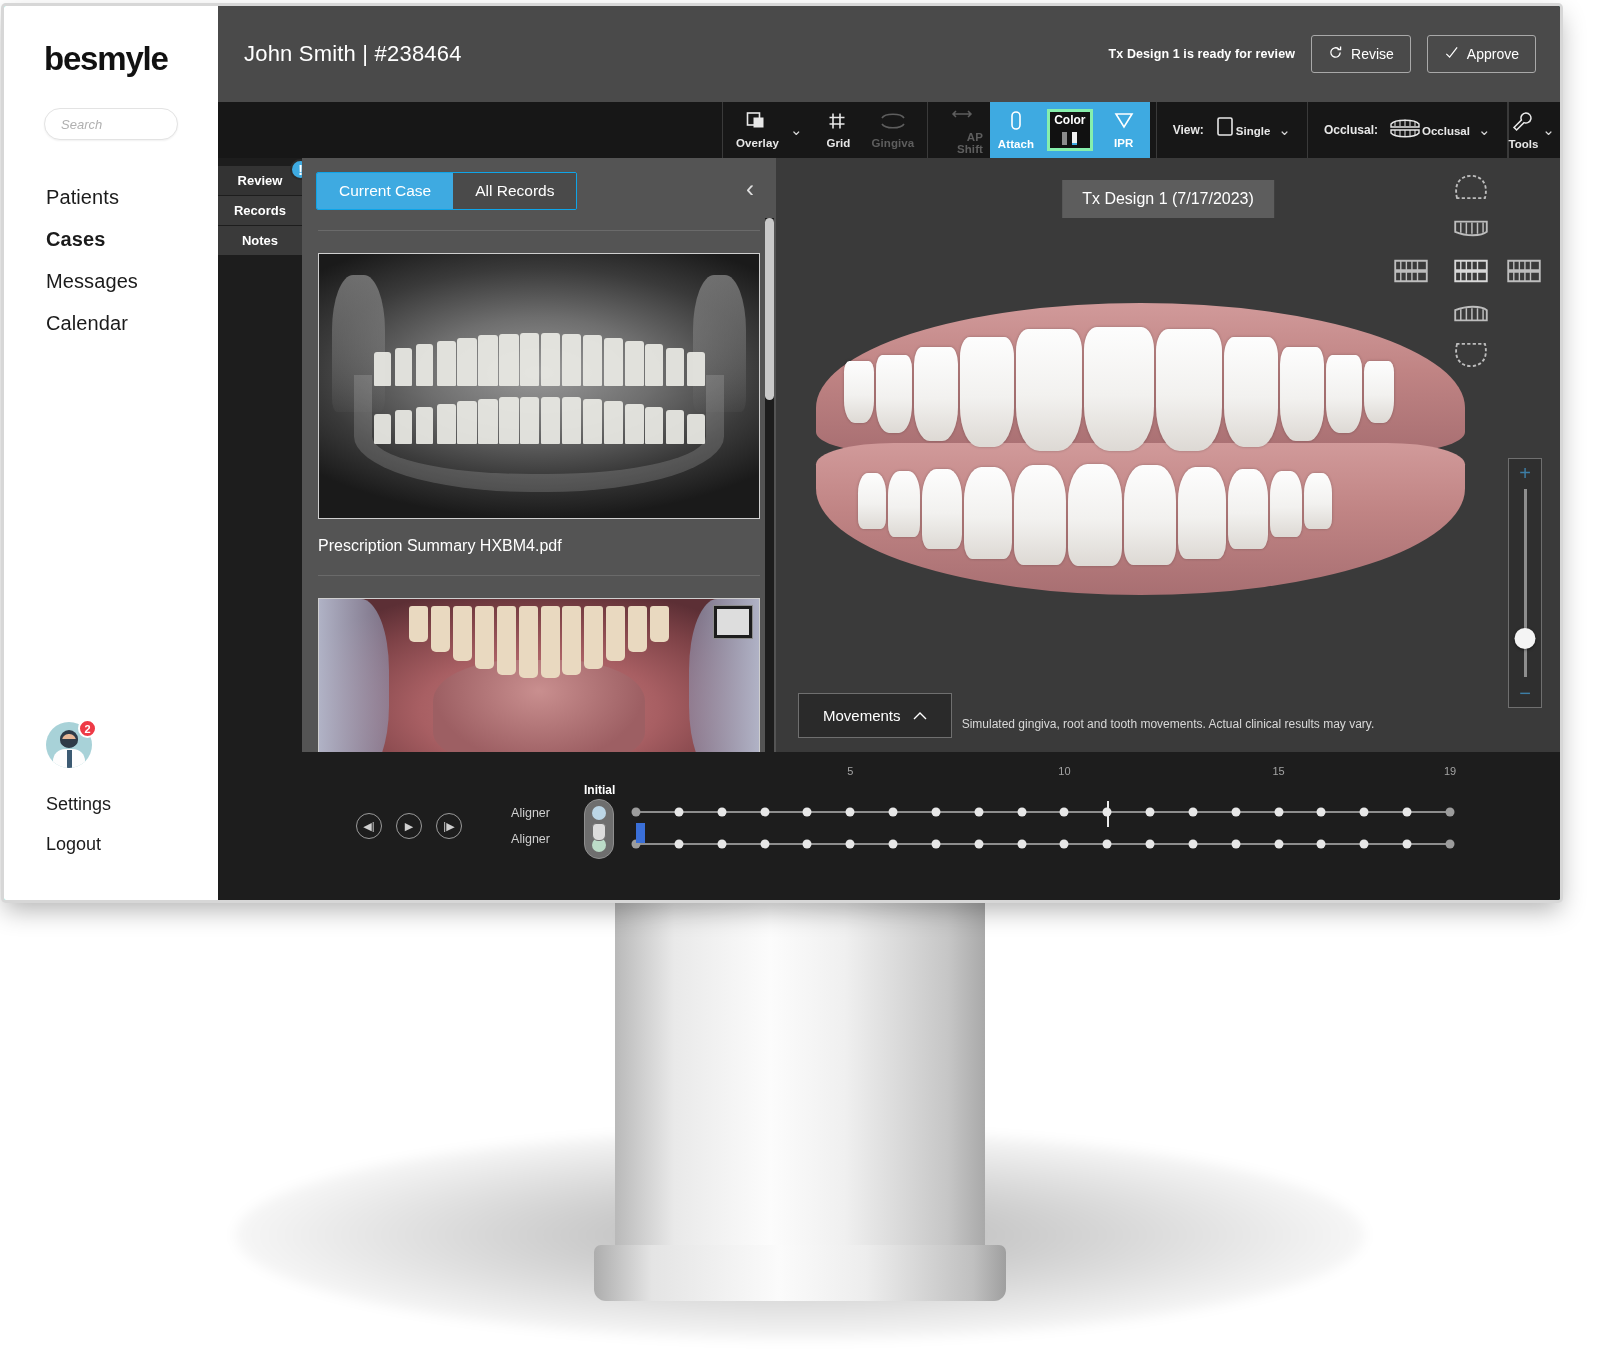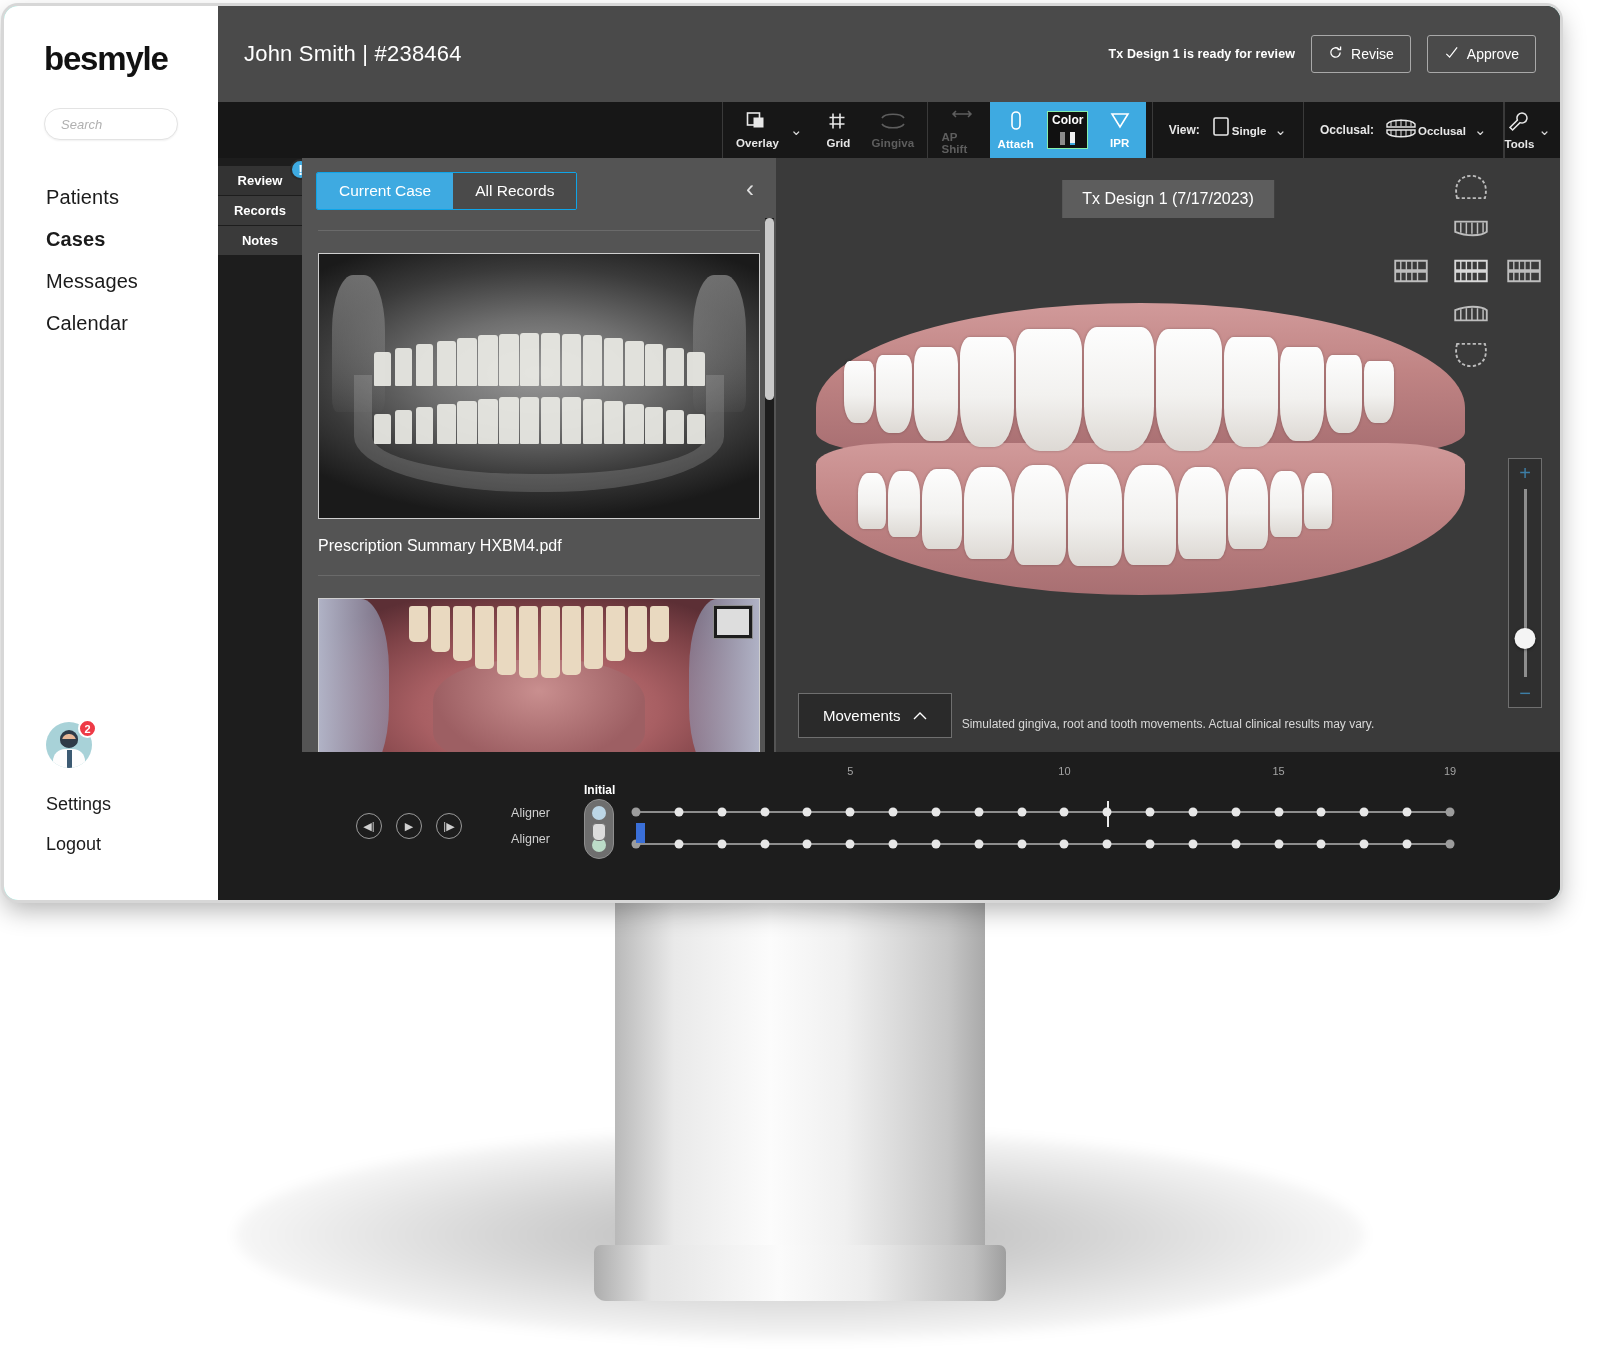--- a/index.html
+++ b/index.html
@@ -9,21 +9,21 @@
     font-family: "Liberation Sans", sans-serif;
     overflow: hidden;
   }
   #stage { position: relative; width: 1600px; height: 1352px; }
 
   
   .monitor-shell {
     position: absolute; left: 4px; top: 6px;
     width: 1556px; height: 894px;
     background: #5eead4;
-    border-radius: 14px;
+    border-radius: 2px;
     box-shadow: 0 0 0 3px #d7d7d7, 0 10px 26px rgba(0,0,0,.30);
     overflow: hidden;
     display: flex;
   }
 
   
   .sidebar {
     width: 214px; height: 100%;
     background: #ffffff;
     padding: 34px 0 0 0;
@@ -95,26 +95,26 @@
   .toolbar {
     height: 56px; background: #171717; display: flex; align-items: stretch;
     flex: 0 0 56px; color: #e8e8e8;
   }
   .tb-spacer { width: 505px; flex: 0 0 505px; border-right: 1px solid #3a3a3a;}
   .tb-group { display: flex; align-items: center; border-right: 1px solid #3a3a3a; padding: 0 6px; }
   .tb-item {
     display: flex; flex-direction: column; align-items: center; justify-content: center;
     min-width: 52px; padding: 0 7px; height: 100%; cursor: pointer;
   }
-  .tb-item .lbl { font-size: 11.5px; font-weight: 700; margin-top: 2px; letter-spacing: .1px; }
+  .tb-item .lbl { font-size: 11.5px; font-weight: 700; margin-top: 2px; letter-spacing: .1px; text-align: right; }
   .tb-item.dim { color: #5e5e5e; cursor: default; }
   .tb-item.on { background: #3eaae1; color: #fff; }
   .chev { font-size: 15px; color: #dcdcdc; padding: 0 10px 0 4px; cursor: pointer; }
   .color-swatch {
-    background: #111; border: 1px solid #86efac; padding: 2px 4px 3px;
+    background: #111; border: 3px solid #86efac; padding: 2px 4px 3px;
     display: flex; flex-direction: column; align-items: center; gap: 6px;
   }
   .color-swatch .ctext { font-size: 12px; font-weight: 700; color:#fff; line-height: 12px;}
   .color-swatch .bars { display: flex; gap: 5px; align-items: flex-end; }
   .color-swatch .b1 { width: 5px; height: 13px; background: #8c8c8c; }
   .color-swatch .b2 { width: 5px; height: 13px; background: #f2f2f2; border-bottom: 2px solid #3eaae1; }
   .tb-label { font-size: 12px; font-weight: 700; padding: 0 6px 0 10px; }
   .tb-view-item { display: flex; flex-direction: row; align-items: center; padding: 0 4px; cursor: pointer; }
   .tb-view-item .lbl { font-size: 11.5px; font-weight: 700; margin-top: 1px; }
   .tb-fill { flex: 1; border-right: 1px solid #3a3a3a; }

